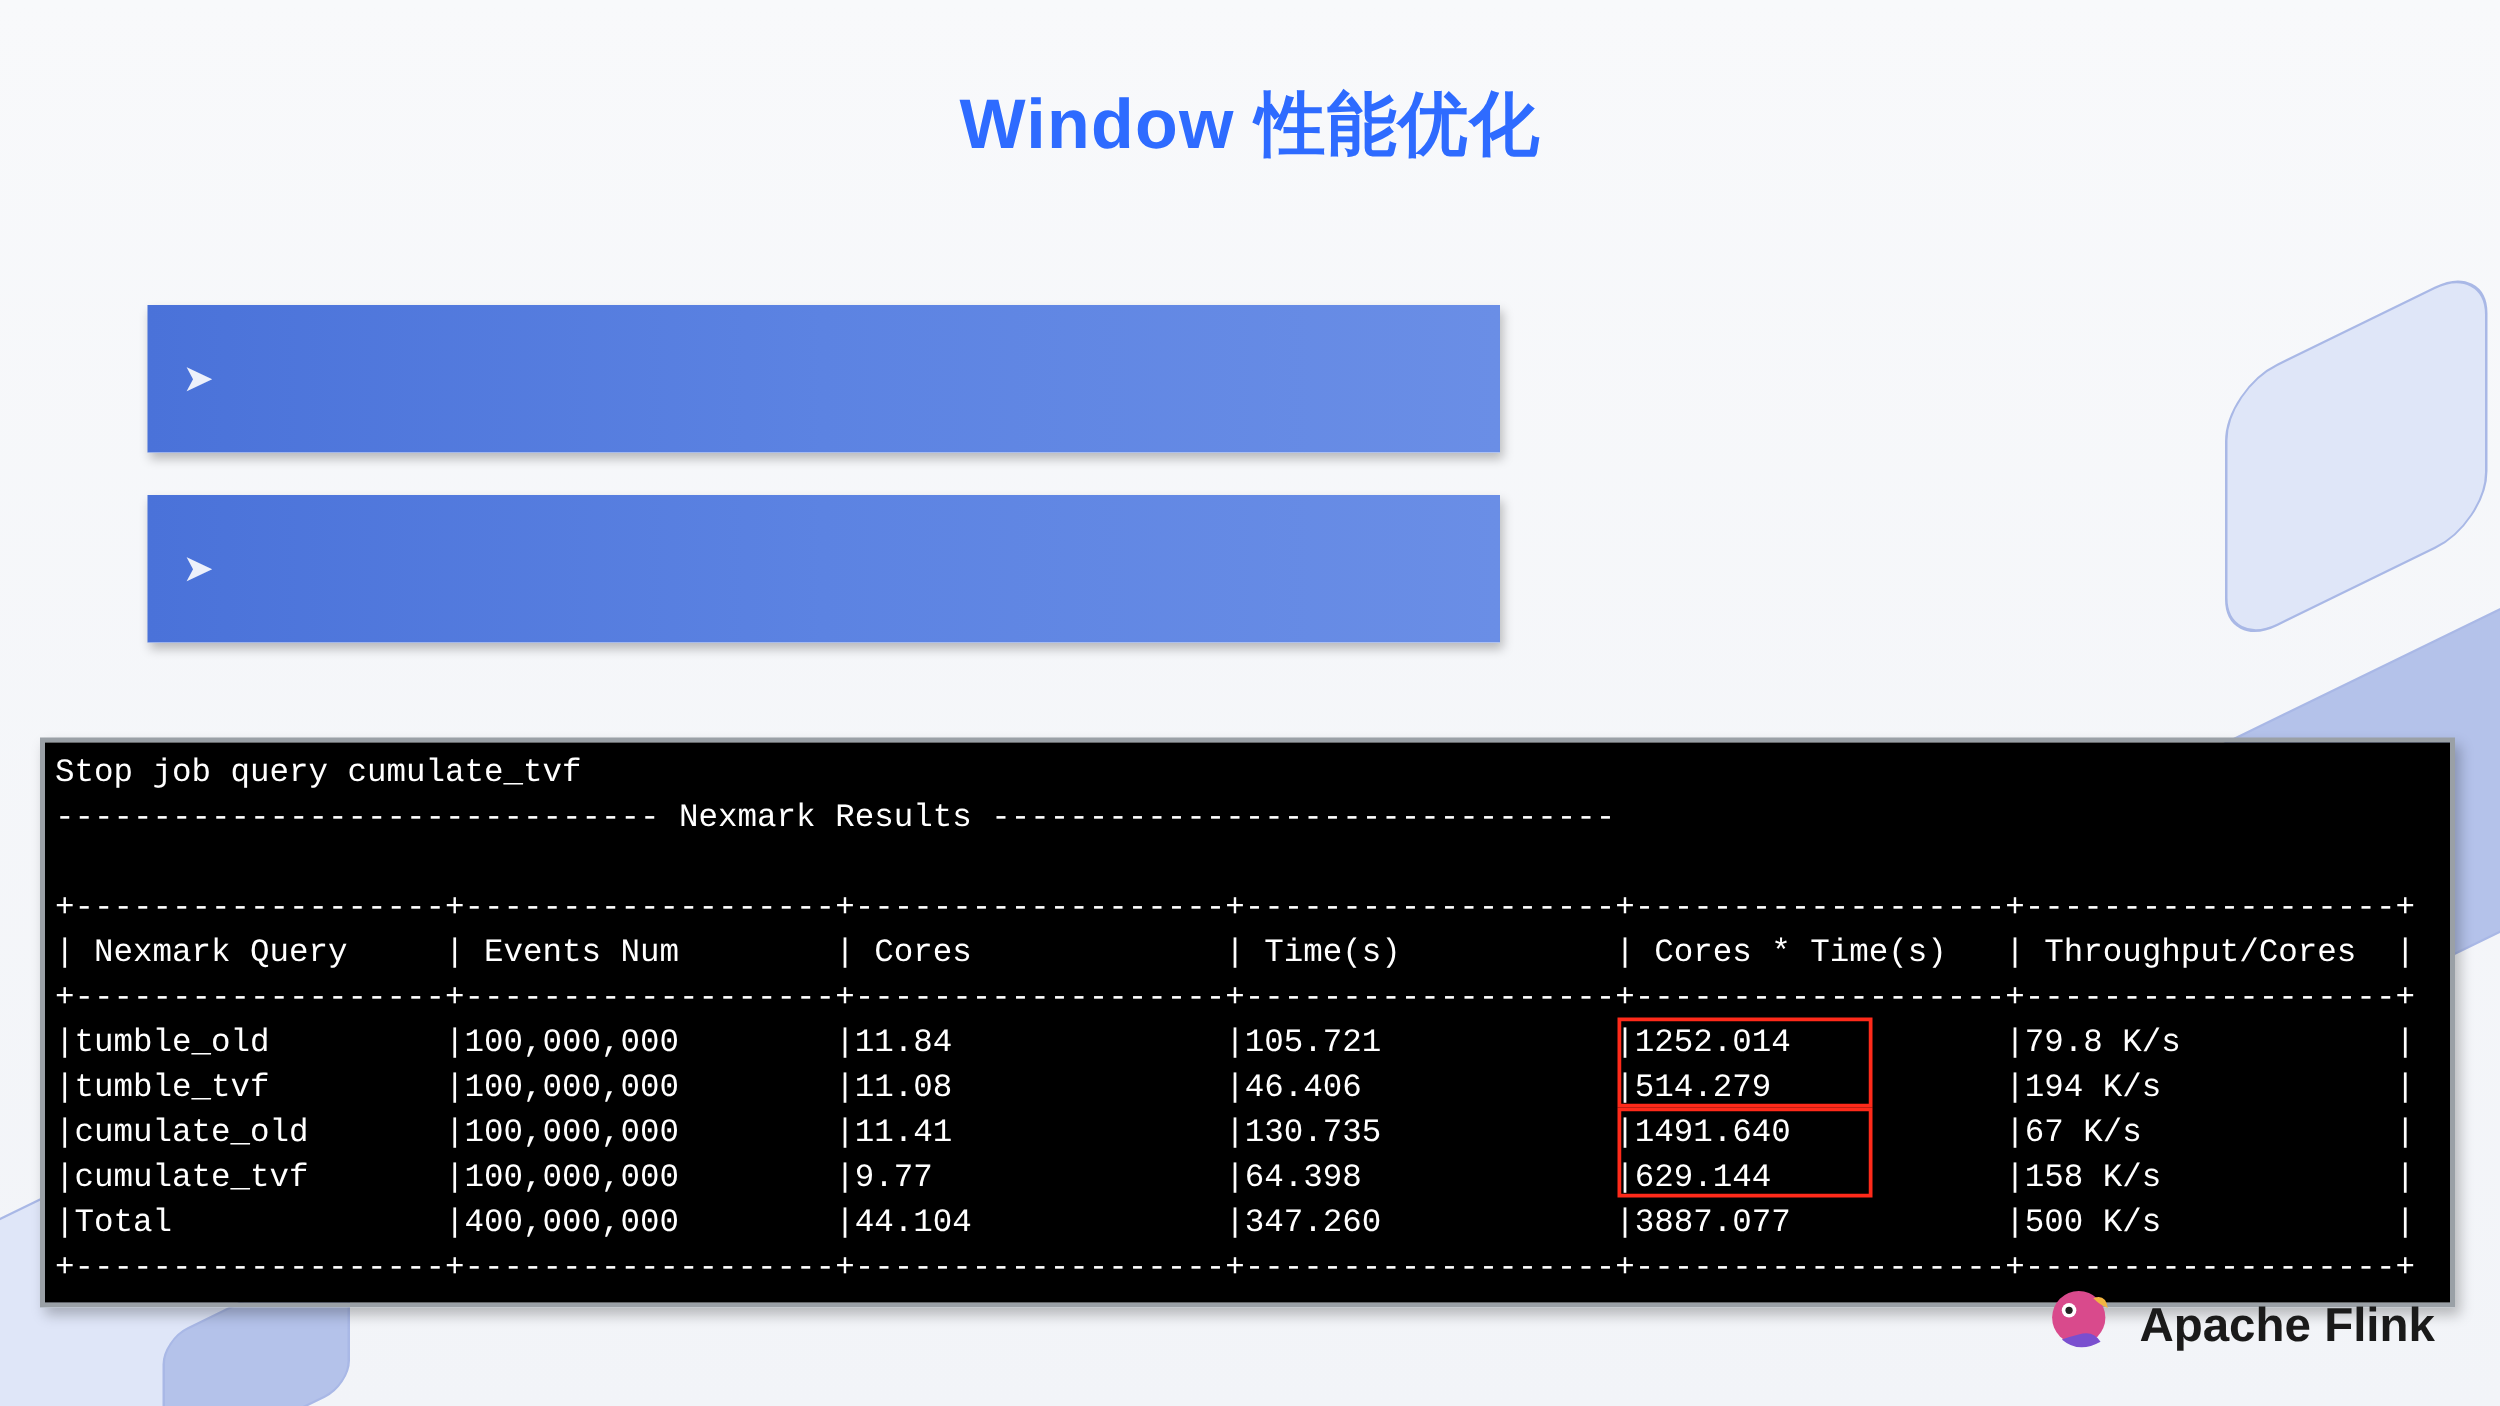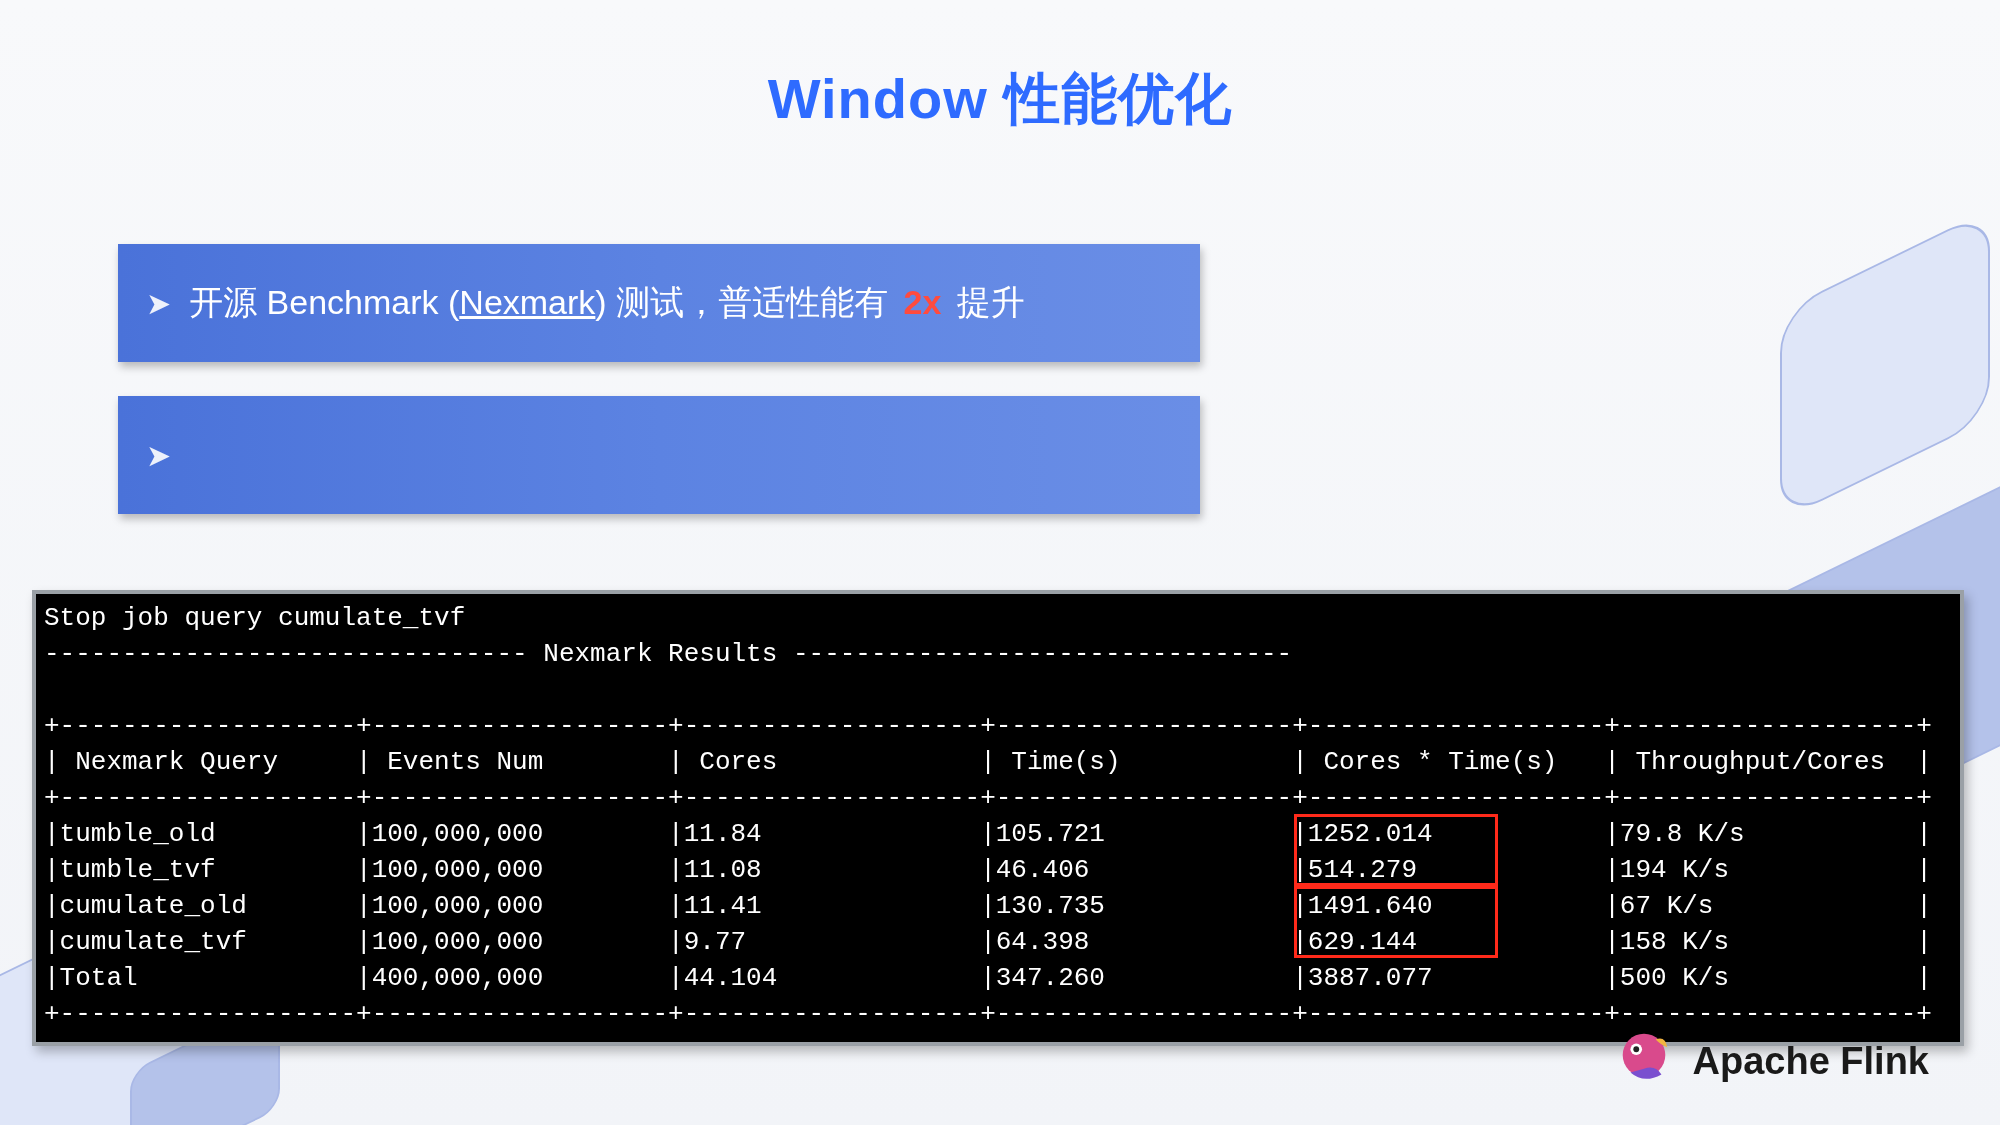--- a/index.html
+++ b/index.html
@@ -86,21 +86,21 @@
   }
   .hl {
     position: absolute;
     border: 3px solid #ff2a1a;
     background: transparent;
     pointer-events: none;
   }
 
   .footer-logo {
     position: absolute;
-    right: 71px;
+    right: 52px;
     bottom: 28px;
     display: flex;
     align-items: center;
     gap: 18px;
     font-size: 38px;
     font-weight: 800;
     color: #1a1a1a;
     text-align: center;
   }
   .footer-logo svg { width: 62px; height: 62px; }
@@ -117,23 +117,20 @@
   </div>
   <div class="deco-left">
     <div class="iso light" style="width:300px;height:240px;left:0;bottom:0;border-radius:26px;"></div>
     <div class="iso dark" style="width:150px;height:110px;left:220px;bottom:40px;border-radius:20px;"></div>
   </div>
 
   <h1 class="title">Window 性能优化</h1>
 
   <div class="bullet b1">
     <span class="chev">➤</span>
-    <span>
-      <span>开源 Benchmark (</span><span class="nexmark">Nexmark</span><span>) 测试，普适性能有 </span><span class="two-x">2x</span><span> 提升</span>
-    </span>
   </div>
 
   <div class="bullet b2">
     <span class="chev">➤</span>
   </div>
 
   <div class="terminal-wrap">
     <div class="terminal" id="term">Stop job query cumulate_tvf
 ------------------------------- Nexmark Results --------------------------------
 

